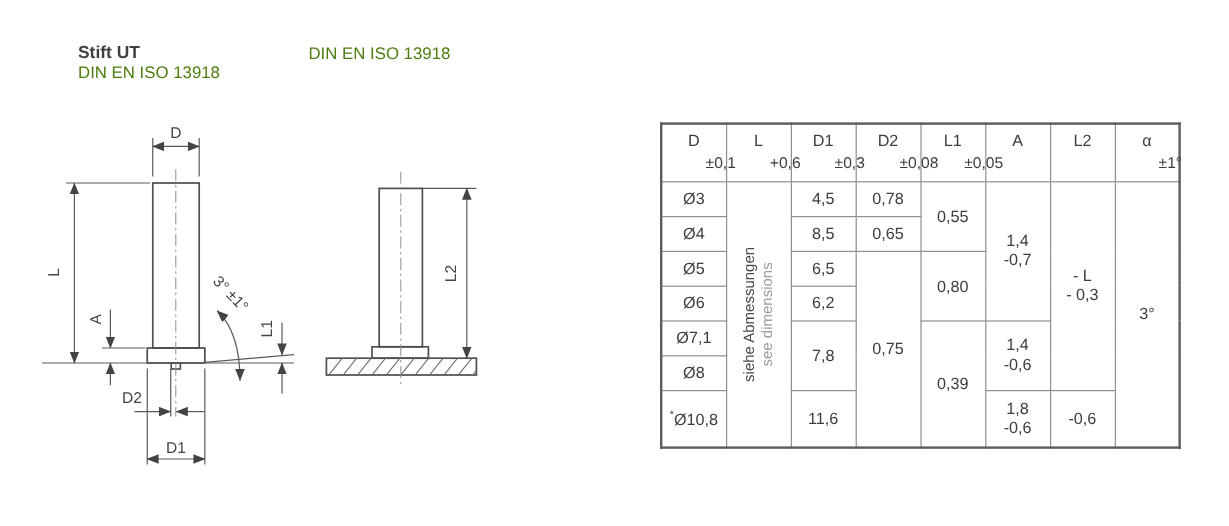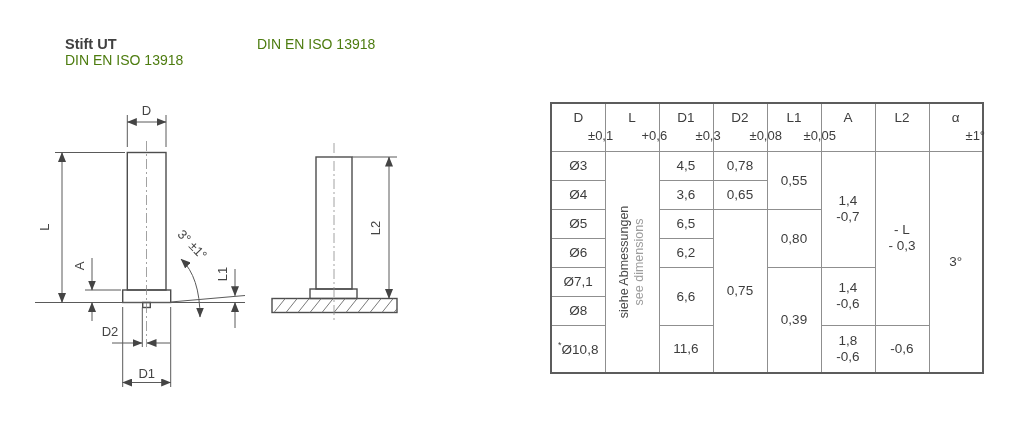--- a/index.html
+++ b/index.html
@@ -191,36 +191,36 @@
           <td>0,78</td>
           <td rowspan="2">0,55</td>
           <td rowspan="4" class="pre">1,4
 -0,7</td>
           <td rowspan="6" class="pre">- L
 - 0,3</td>
           <td rowspan="7">3°</td>
         </tr>
         <tr>
           <td>Ø4</td>
-          <td>3,6</td>
+          <td>8,5</td>
           <td>0,65</td>
         </tr>
         <tr>
           <td>Ø5</td>
           <td>6,5</td>
           <td rowspan="5">0,75</td>
           <td rowspan="2">0,80</td>
         </tr>
         <tr>
           <td>Ø6</td>
           <td>6,2</td>
         </tr>
         <tr>
           <td>Ø7,1</td>
-          <td rowspan="2">6,6</td>
+          <td rowspan="2">7,8</td>
           <td rowspan="3">0,39</td>
           <td rowspan="2" class="pre">1,4
 -0,6</td>
         </tr>
         <tr>
           <td>Ø8</td>
         </tr>
         <tr class="tall">
           <td><span class="sup">*</span><span>Ø10,8</span></td>
           <td>11,6</td>

